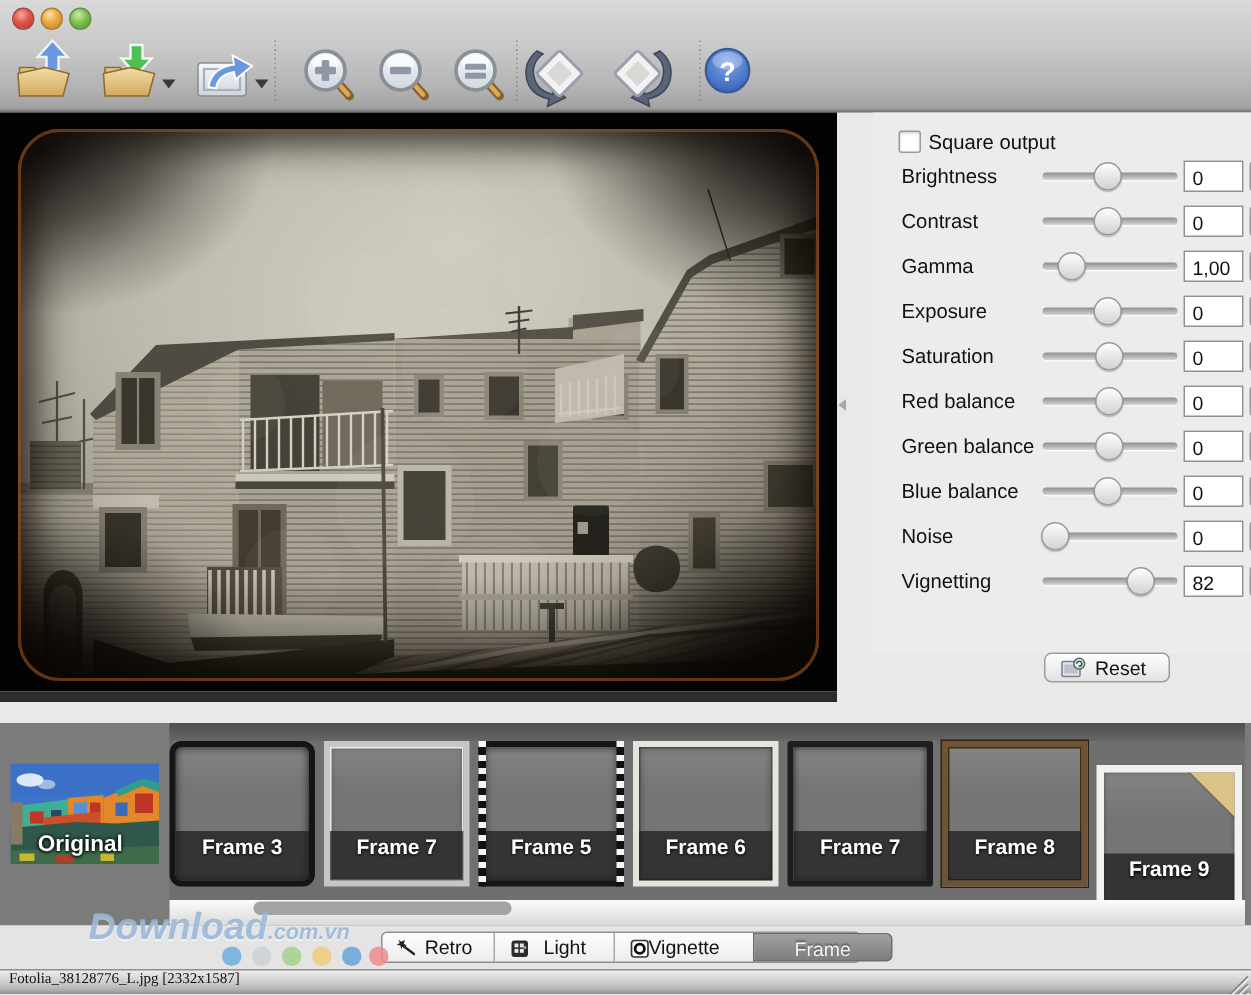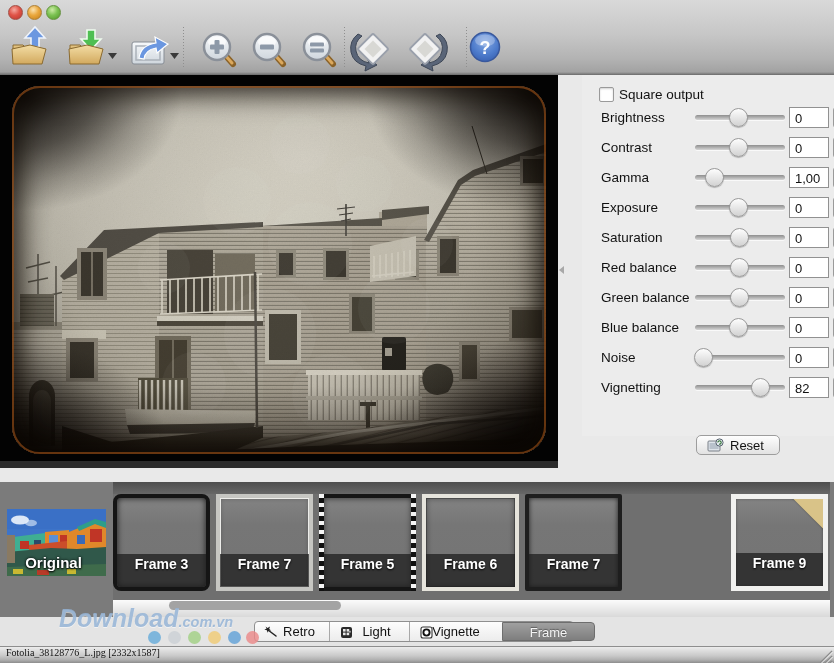--- a/index.html
+++ b/index.html
@@ -60,21 +60,21 @@
 .thumb{position:absolute;top:12px;width:97px;height:97px;background:linear-gradient(#838383,#767676 30%,#747474);box-sizing:border-box;overflow:hidden;}
 .t3{border:4px solid #151515;border-radius:8px;box-shadow:inset 0 0 6px rgba(0,0,0,.8);}
 .t4{border:4px solid #c6c6c2;box-shadow:inset 0 0 0 1px #ededea,inset 0 0 5px rgba(0,0,0,.3);}
 .t5{border:4px solid #161616;border-radius:3px;box-shadow:inset 0 0 6px rgba(0,0,0,.7);overflow:visible;}
 .sprk{position:absolute;top:-4px;width:5px;height:97px;z-index:2;
   background:repeating-linear-gradient(#f5f5f5 0 4px,#101010 4px 9px);}
 .sl{left:-4px;}.sr{right:-4px;}
 .t6{border:4px solid #e6e4dc;box-shadow:inset 0 0 6px rgba(0,0,0,.45),inset 0 0 0 1px rgba(40,40,40,.4);}
 .t7{border:4px solid #1e1e1e;border-radius:2px;box-shadow:inset 0 0 5px rgba(0,0,0,.75);}
 .t8{border:4px solid #6e5435;box-shadow:inset 0 0 0 1px #3c2e18,0 0 0 1px #2c2214;}
-.t9{border:5px solid #f1f1ef;box-shadow:inset 0 0 3px rgba(0,0,0,.35);}
+.t9{border:5px solid #f1f1ef;box-shadow:inset 0 0 3px rgba(0,0,0,.35);margin-top:16px;}
 .rib{position:absolute;right:-22px;top:-10px;width:70px;height:22px;background:#d9c388;
   transform:rotate(45deg);box-shadow:0 0 2px rgba(0,0,0,.4);}
 .tlabel{position:absolute;left:0;bottom:0;width:100%;height:33px;background:rgba(28,28,28,.72);
   color:#fff;font-weight:bold;font-size:14px;text-align:center;line-height:21px;
   text-shadow:0 1px 2px #000;}
 
 #orig{position:absolute;left:7px;top:27px;width:99px;height:67px;}
 #origlbl{position:absolute;left:4px;top:72px;width:99px;text-align:center;color:#fff;
   font-weight:bold;font-size:15px;text-shadow:0 1px 2px #000,0 0 3px #000;}
 
@@ -526,20 +526,23 @@
           <div class="sprk sl"></div>
           <div class="sprk sr"></div>
           <div class="tlabel">Frame 5</div>
         </div>
       <div class="thumb t6" style="left:309px">
           <div class="tlabel">Frame 6</div>
         </div>
       <div class="thumb t7" style="left:412px">
           <div class="tlabel">Frame 7</div>
         </div>
+      <div class="thumb t8" style="left:515px">
+          <div class="tlabel">Frame 8</div>
+        </div>
       <div class="thumb t9" style="left:618px">
           <div class="rib"></div>
           <div class="tlabel">Frame 9</div>
         </div>
       <div id="sbzone">
           <div id="sbhandle"></div>
         </div>
     </div>
   </div>
 

